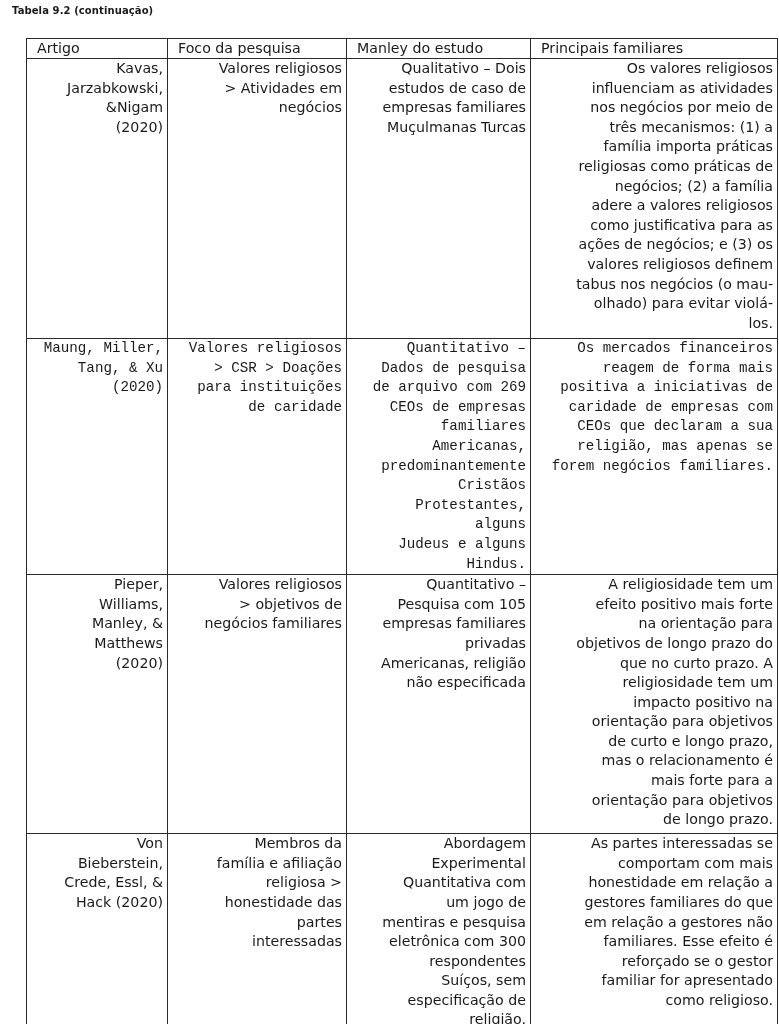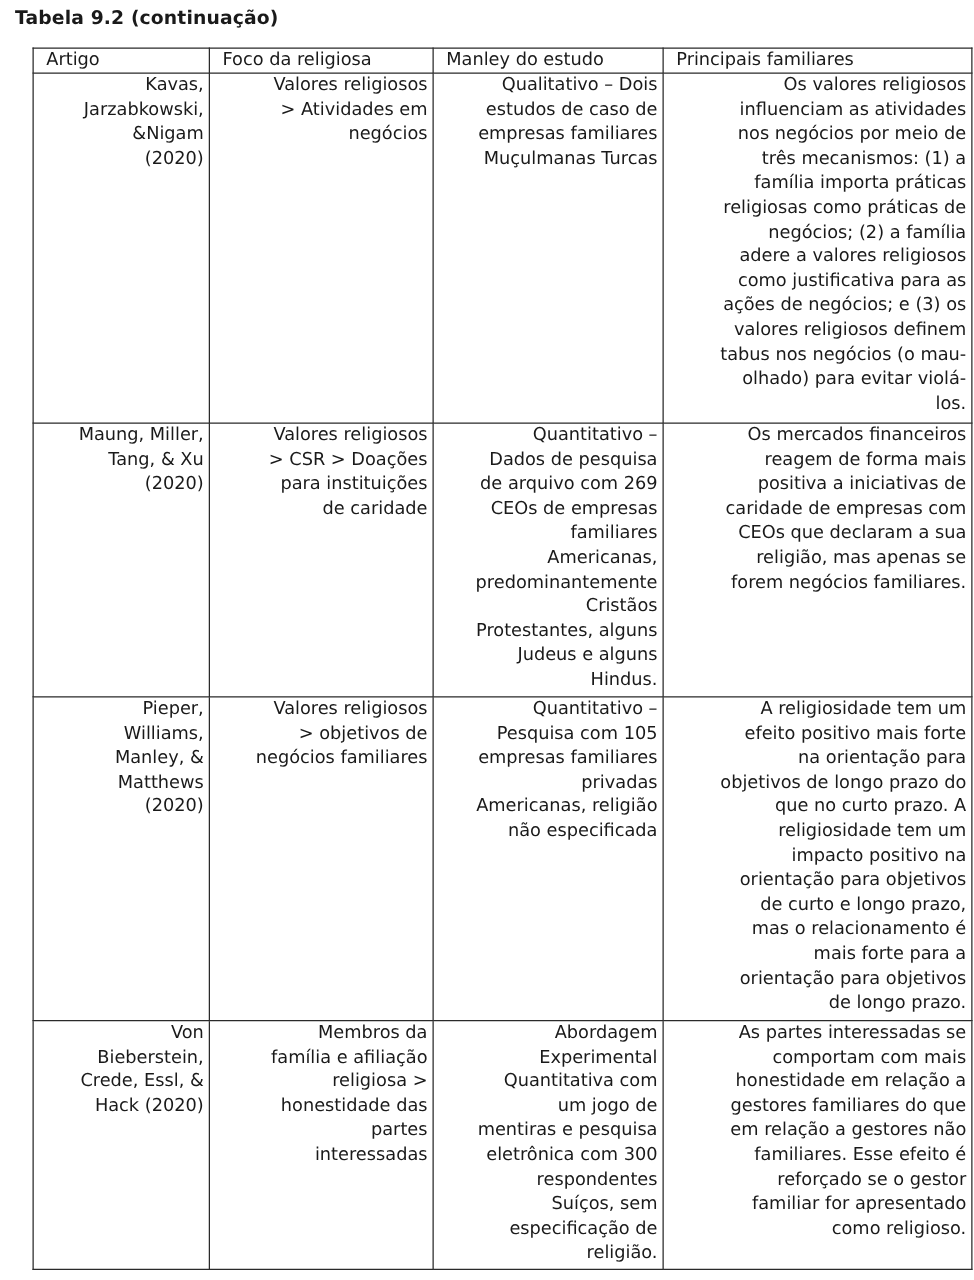--- a/index.html
+++ b/index.html
@@ -2,58 +2,58 @@
 <html><head>
 <meta charset="utf-8">
 <style>
   html, body { margin: 0; padding: 0; background: #ffffff; }
   body {
     width: 779px; height: 1024px; position: relative; overflow: hidden;
     font-family: "DejaVu Sans", sans-serif; color: #1a1a1a;
   }
   .caption {
     position: absolute; left: 12px; top: 5px;
-    font-size: 15px; font-weight: bold; letter-spacing: 0.1px;
+    font-size: 10px; font-weight: bold; letter-spacing: 0.1px;
   }
   table {
     position: absolute; left: 26px; top: 38px;
     width: 751px; border-collapse: collapse; table-layout: fixed;
     font-size: 14.2px; line-height: 19.6px;
   }
   td, th {
     border: 1.5px solid #2a2a2a; vertical-align: top; text-align: left;
     padding: 0 4px 0 10px; font-weight: normal; overflow: hidden;
   }
   th { height: 19px; line-height: 19px; padding-top: 0; padding-bottom: 0; }
   col.c1 { width: 141px; }
   col.c2 { width: 179px; }
   col.c3 { width: 184px; }
   col.c4 { width: 247px; }
   tr.r1 td { height: 279px; }
-  tr.r2 td { height: 218px; }
+  tr.r2 td { height: 218px; font-family: Liberation Mono, monospace; }
   tr.r3 td { height: 258px; }
   tr.r4 td { height: 198px; }
   .cell { white-space: pre-line; text-align: right; }
 </style>
 </head>
 <body>
 
 <div class="caption">Tabela 9.2 (continuação)</div>
 
 <table>
   <colgroup>
       <col class="c1">
       <col class="c2">
       <col class="c3">
       <col class="c4">
     </colgroup>
   <thead>
     <tr>
       <th>Artigo</th>
-      <th>Foco da religiosa</th>
+      <th>Foco da pesquisa</th>
       <th>Manley do estudo</th>
       <th>Principais familiares</th>
     </tr>
   </thead>
   <tbody>
     <tr class="r1">
       <td class="cell">Kavas,
 Jarzabkowski,
 &amp;Nigam
 (2020)</td>

